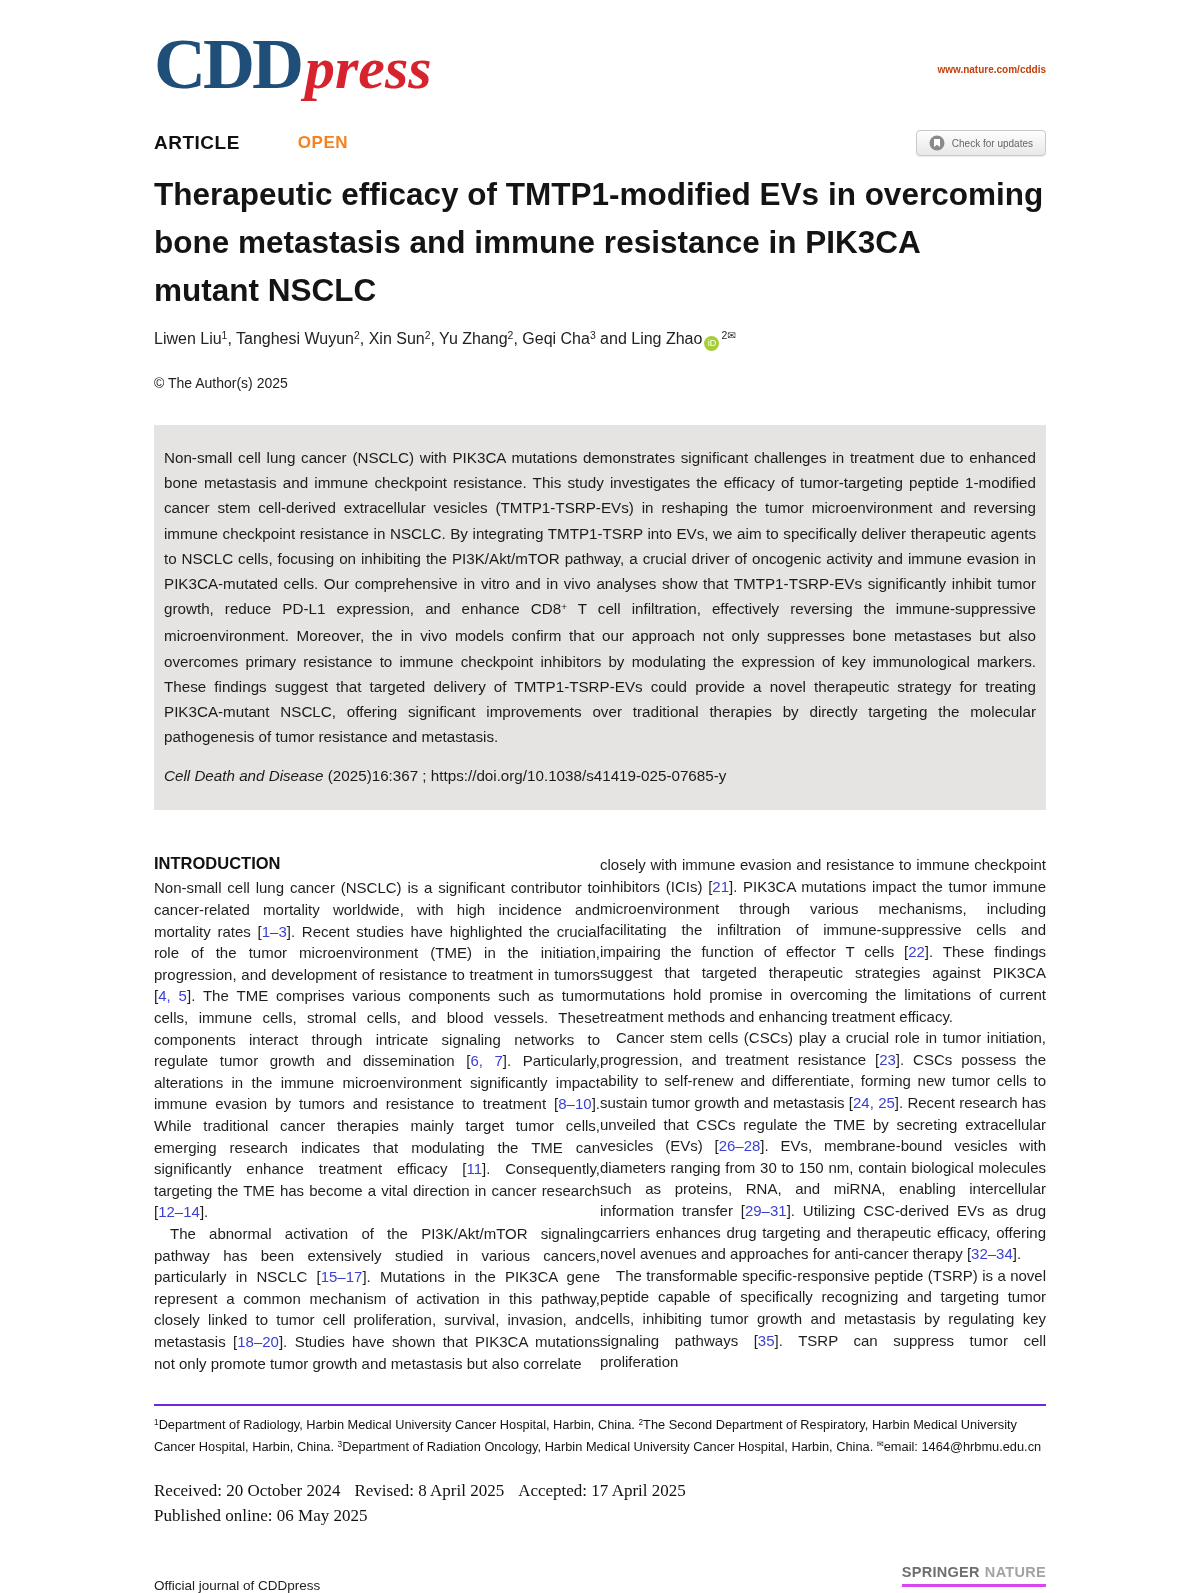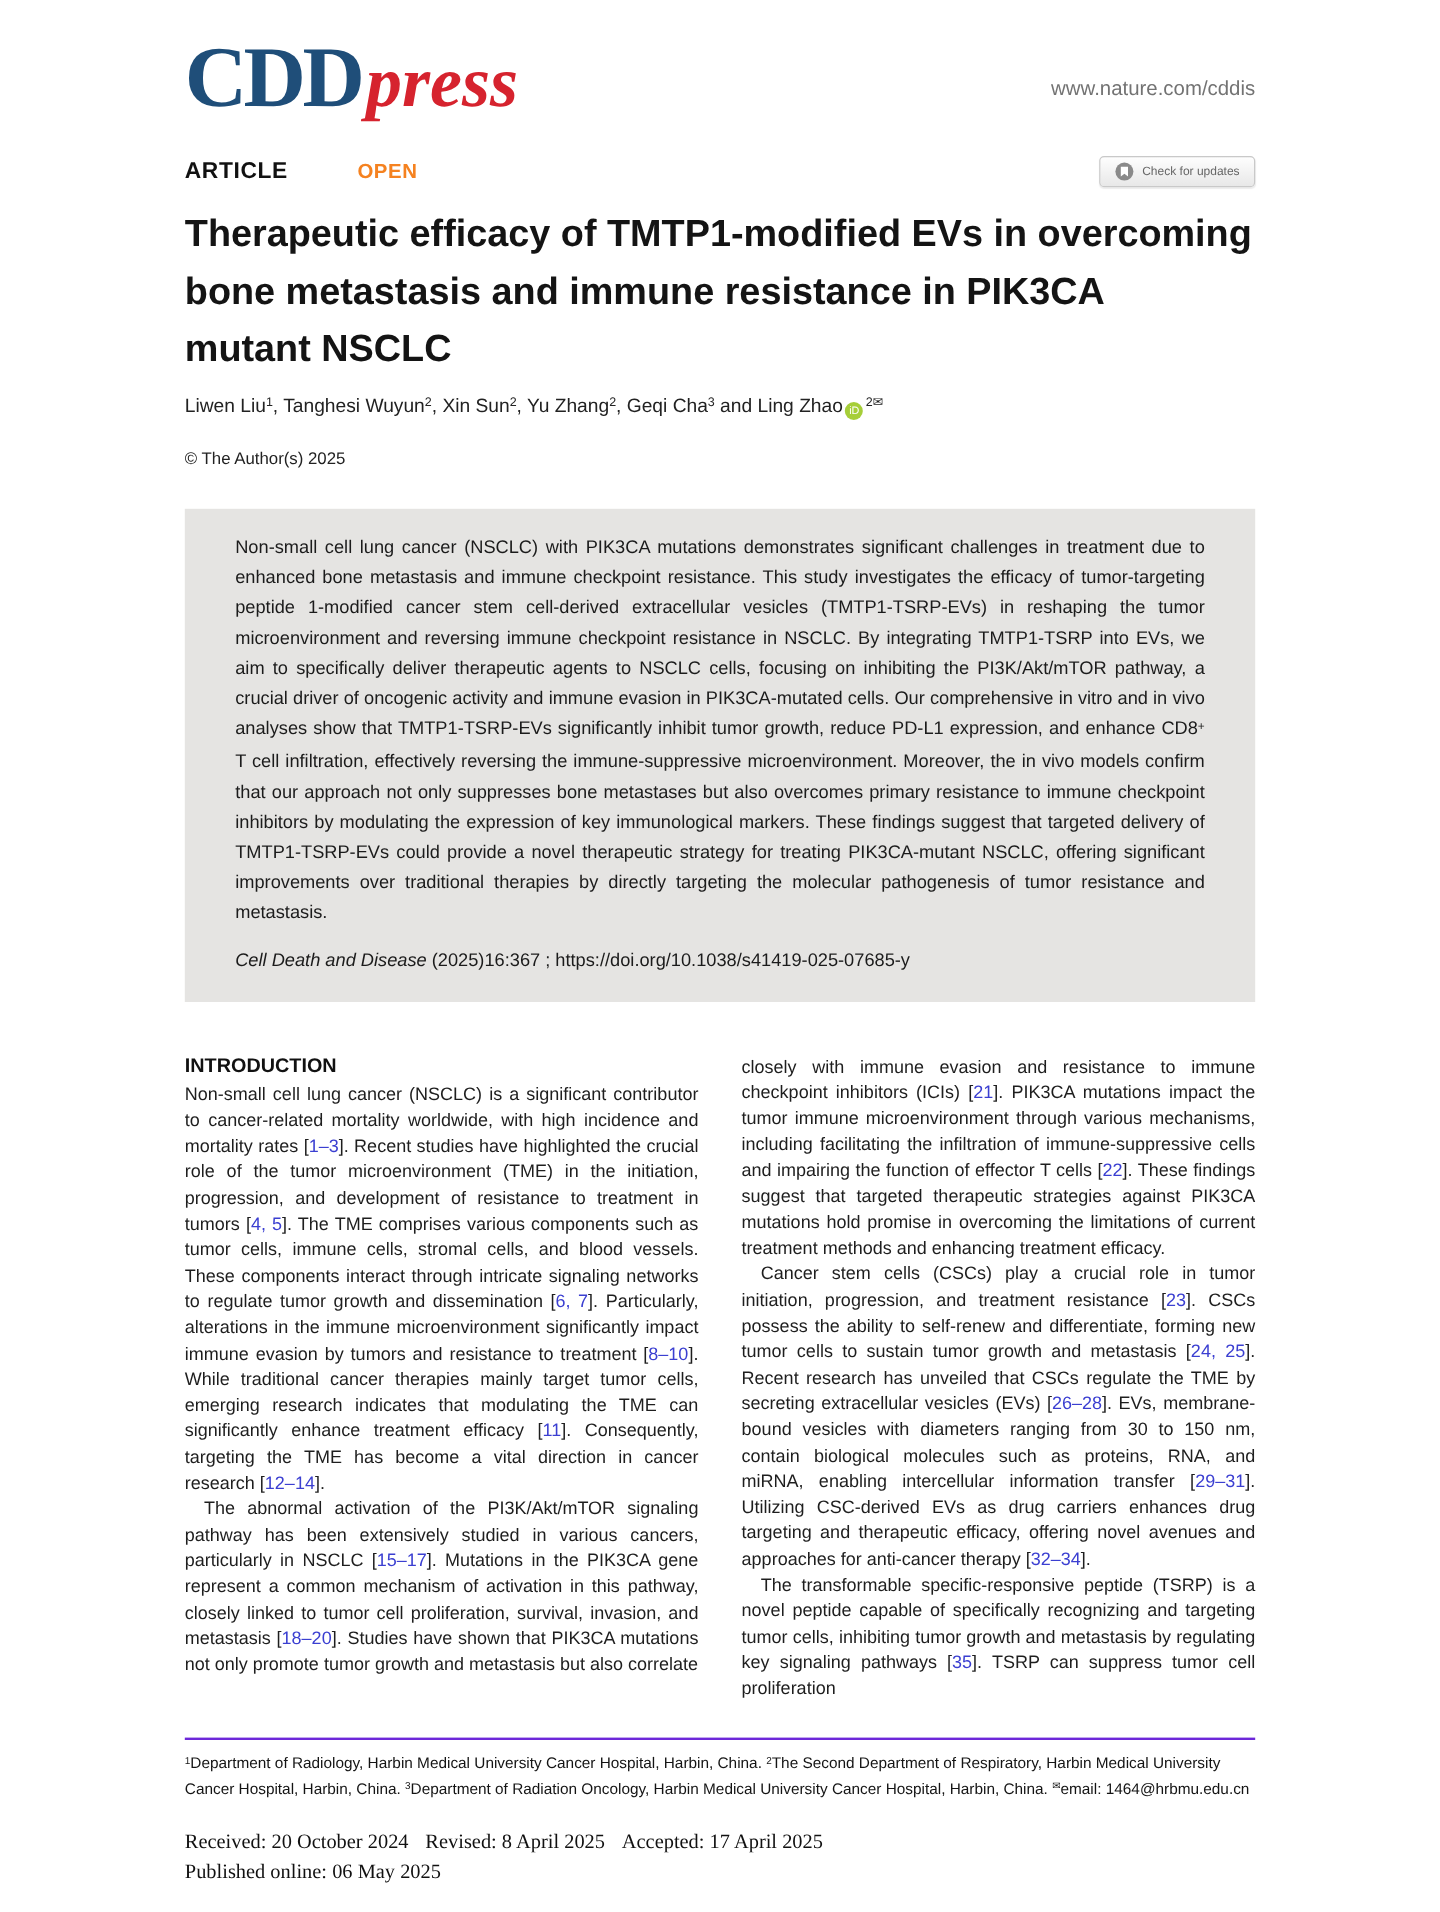--- a/index.html
+++ b/index.html
@@ -6,21 +6,21 @@
   .page {
     width:1032px; min-height:1593px; margin:0 auto; box-sizing:border-box;
     padding:28px 70px 40px; background:#fff;
     font-family:"Liberation Sans", sans-serif; color:#1c1c1c;
   }
   
   .header-row { display:flex; justify-content:space-between; align-items:flex-start; }
   .logo { font-family:"Liberation Serif", serif; line-height:1; white-space:nowrap; }
   .logo-cdd { font-size:72px; font-weight:bold; color:#1f4e79; letter-spacing:-3px; }
   .logo-press { font-size:60px; font-style:italic; font-weight:bold; color:#d6232e; margin-left:4px; }
-  .site-url { margin-top:36px; font-size:17px; font-weight:normal; color:#737373; }
+  .site-url { margin-top:36px; font-size:10px; font-weight:bold; color:#c2410c; }
   
   .kicker-row { display:flex; align-items:center; margin-top:30px; }
   .kicker { font-size:19px; font-weight:bold; letter-spacing:.5px; color:#111; }
   .open-label { font-size:17px; font-weight:bold; color:#f58220; margin-left:58px; letter-spacing:.5px; }
   .check-btn {
     margin-left:auto; display:flex; align-items:center; gap:7px;
     border:1px solid #c9c9c9; border-radius:4px;
     background:linear-gradient(#fefefe,#e8e8e8);
     padding:4px 12px; font-size:10px; color:#666; cursor:pointer;
     box-shadow:0 1px 1px rgba(0,0,0,.08);
@@ -29,25 +29,25 @@
   
   .title { margin-top:14px; font-size:31.5px; line-height:48px; font-weight:600; color:#141414; }
   .authors { margin-top:16px; font-size:16px; color:#222; }
   .orcid-badge {
     display:inline-block; width:15px; height:15px; border-radius:50%;
     background:#a6ce39; color:#fff; font-size:9px; font-weight:normal;
     line-height:15px; text-align:center; margin:0 2px; vertical-align:-2px;
   }
   .copyright { margin-top:24px; font-size:14px; color:#222; }
   
-  .abstract { margin-top:34px; background:#e5e4e2; padding:20px 42px 26px; }
+  .abstract { margin-top:34px; background:#e5e4e2; padding:20px 10px 26px; }
   .abstract-text { font-size:15.2px; line-height:25.2px; text-align:justify; color:#1b1b1b; }
   .abstract-cite { margin-top:18px; font-size:15.2px; color:#1b1b1b; }
   
-  .intro { margin-top:44px; display:flex; gap:36px; }
+  .intro { margin-top:44px; display:flex; }
   .col { flex:1; min-width:0; }
   .section-heading { font-size:16.5px; font-weight:bold; margin:0 0 4px; color:#111; }
   .body-p { margin:0; font-size:15px; line-height:21.6px; text-align:justify; color:#1e1e1e; }
   .body-p.indent { text-indent:16px; }
   
   .seg-sup { font-size:65%; position:relative; top:-0.45em; }
   .seg-ref { color:#3b3fd1; }
   .seg-it { font-style:italic; }
   
   .footnote-block {

